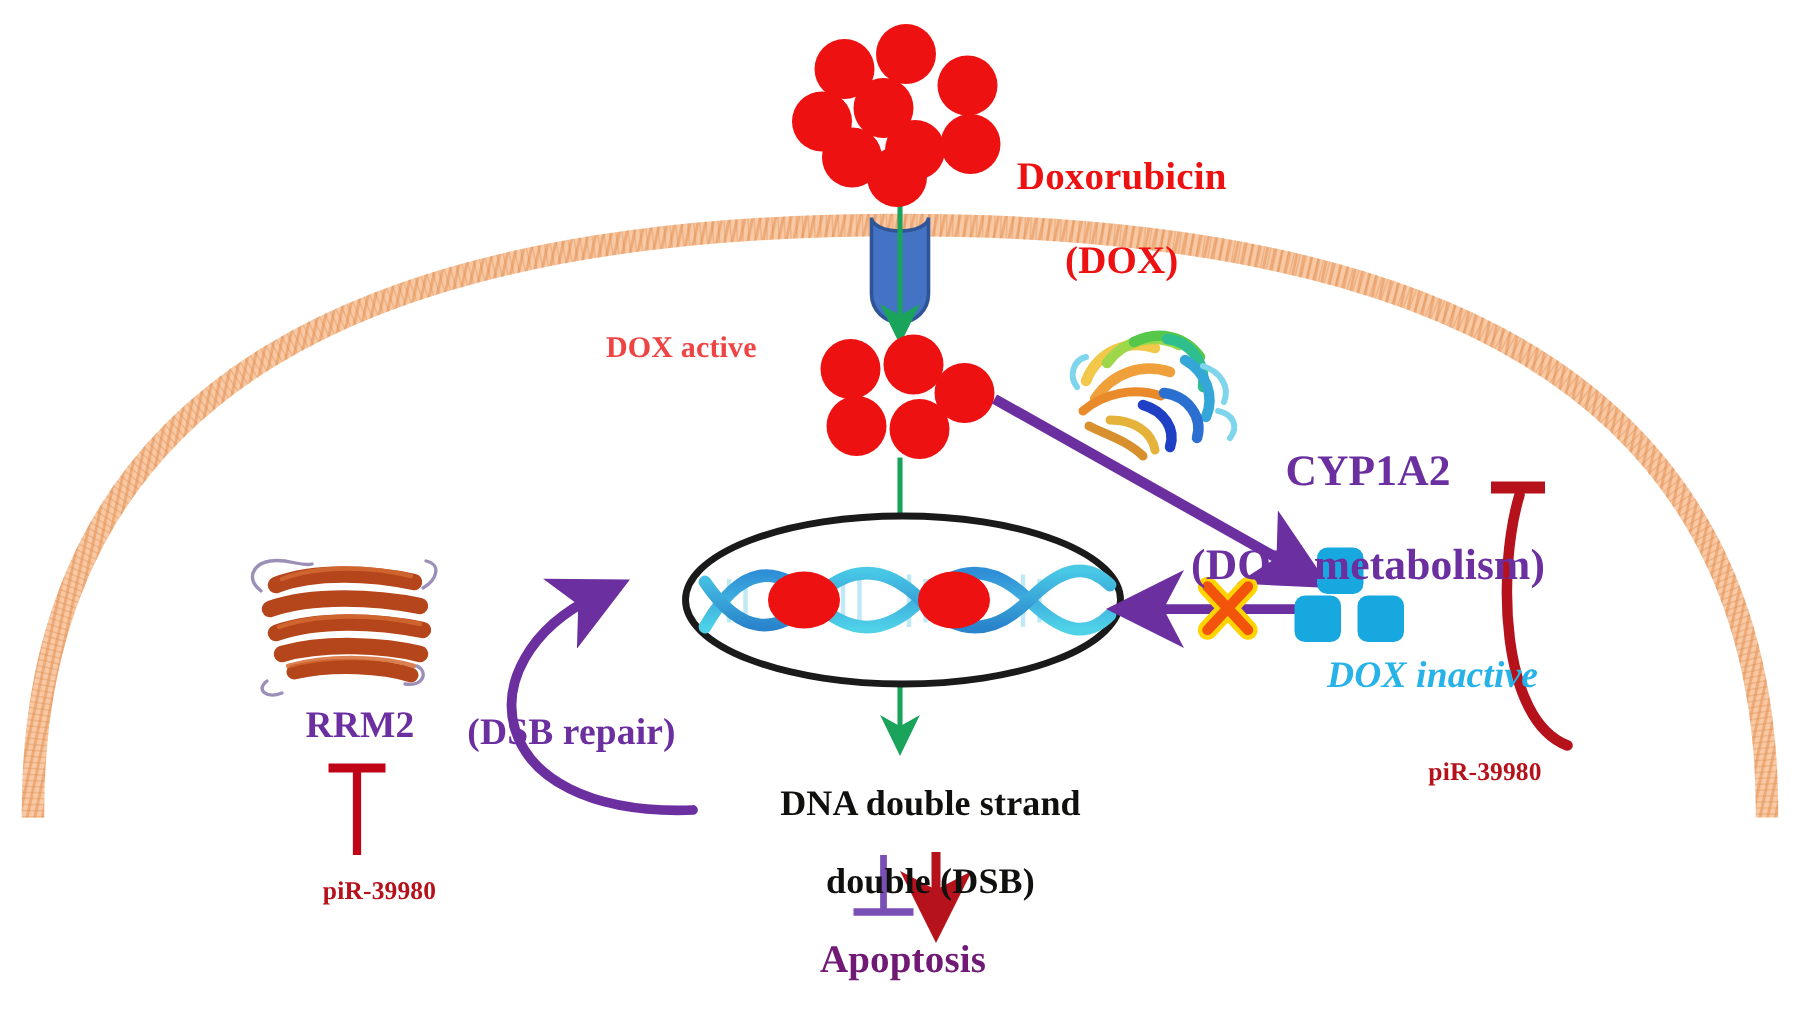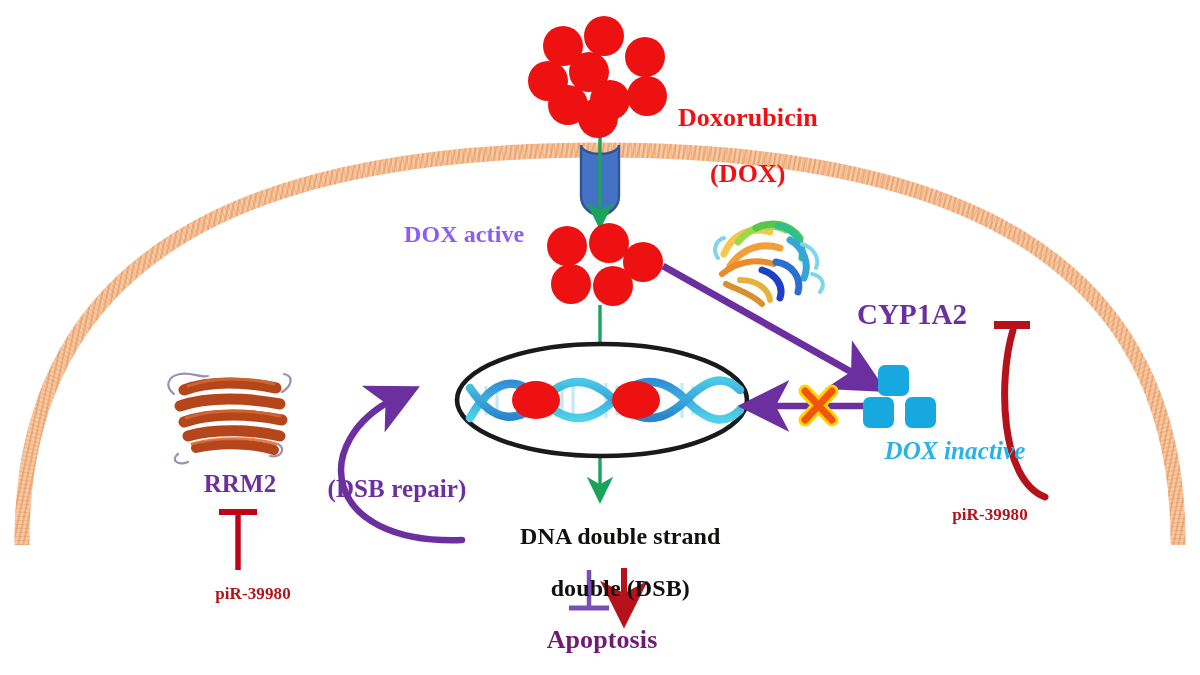--- a/index.html
+++ b/index.html
@@ -24,24 +24,24 @@
   .lbl {
     position: absolute;
     font-weight: bold;
     white-space: pre;
     line-height: 1.08;
     letter-spacing: 0.1px;
   }
   .lbl.ctr { text-align: center; transform: translateX(-50%); }
 
   .t-dox-title   { color:#ee1111; font-size:26px; }
-  .t-dox-active  { color:#8b5cf6; font-size:24px; }
+  .t-dox-active  { color:#ef4444; font-size:20px; }
   .t-cyp         { color:#6b2fa0; font-size:29px; }
   .t-rrm2        { color:#6b2fa0; font-size:25px; }
-  .t-dsbrepair   { color:#6b2fa0; font-size:25px;margin-left:16px; }
+  .t-dsbrepair   { color:#6b2fa0; font-size:25px; }
   .t-pir         { color:#b5121b; font-size:17px; }
   .t-doxinact    { color:#27b3e8; font-size:25px;font-style:italic; }
   .t-dsb         { color:#10100f; font-size:24px; }
   .t-apop        { color:#701a75; font-size:26px; }
 </style>
 </head>
 <body>
 
 <div id="canvas">
 
@@ -223,20 +223,21 @@
   <div class="layer">
     <div class="lbl ctr t-dox-title" style="left:728px; top:76px;">
       <span>Doxorubicin</span><br>
       <span>(DOX)</span>
     </div>
 
     <div class="lbl t-dox-active" style="left:404px; top:222px;">DOX active</div>
 
     <div class="lbl ctr t-cyp" style="left:890px; top:268px;">
       <span>CYP1A2</span><br>
+      <span>(DOX metabolism)</span>
     </div>
 
     <div class="lbl ctr t-doxinact" style="left:955px; top:437px;">DOX inactive</div>
 
     <div class="lbl ctr t-pir" style="left:990px; top:506px;">piR-39980</div>
 
     <div class="lbl ctr t-rrm2" style="left:240px; top:470px;">RRM2</div>
 
     <div class="lbl ctr t-dsbrepair" style="left:381px; top:475px;">(DSB repair)</div>
 

